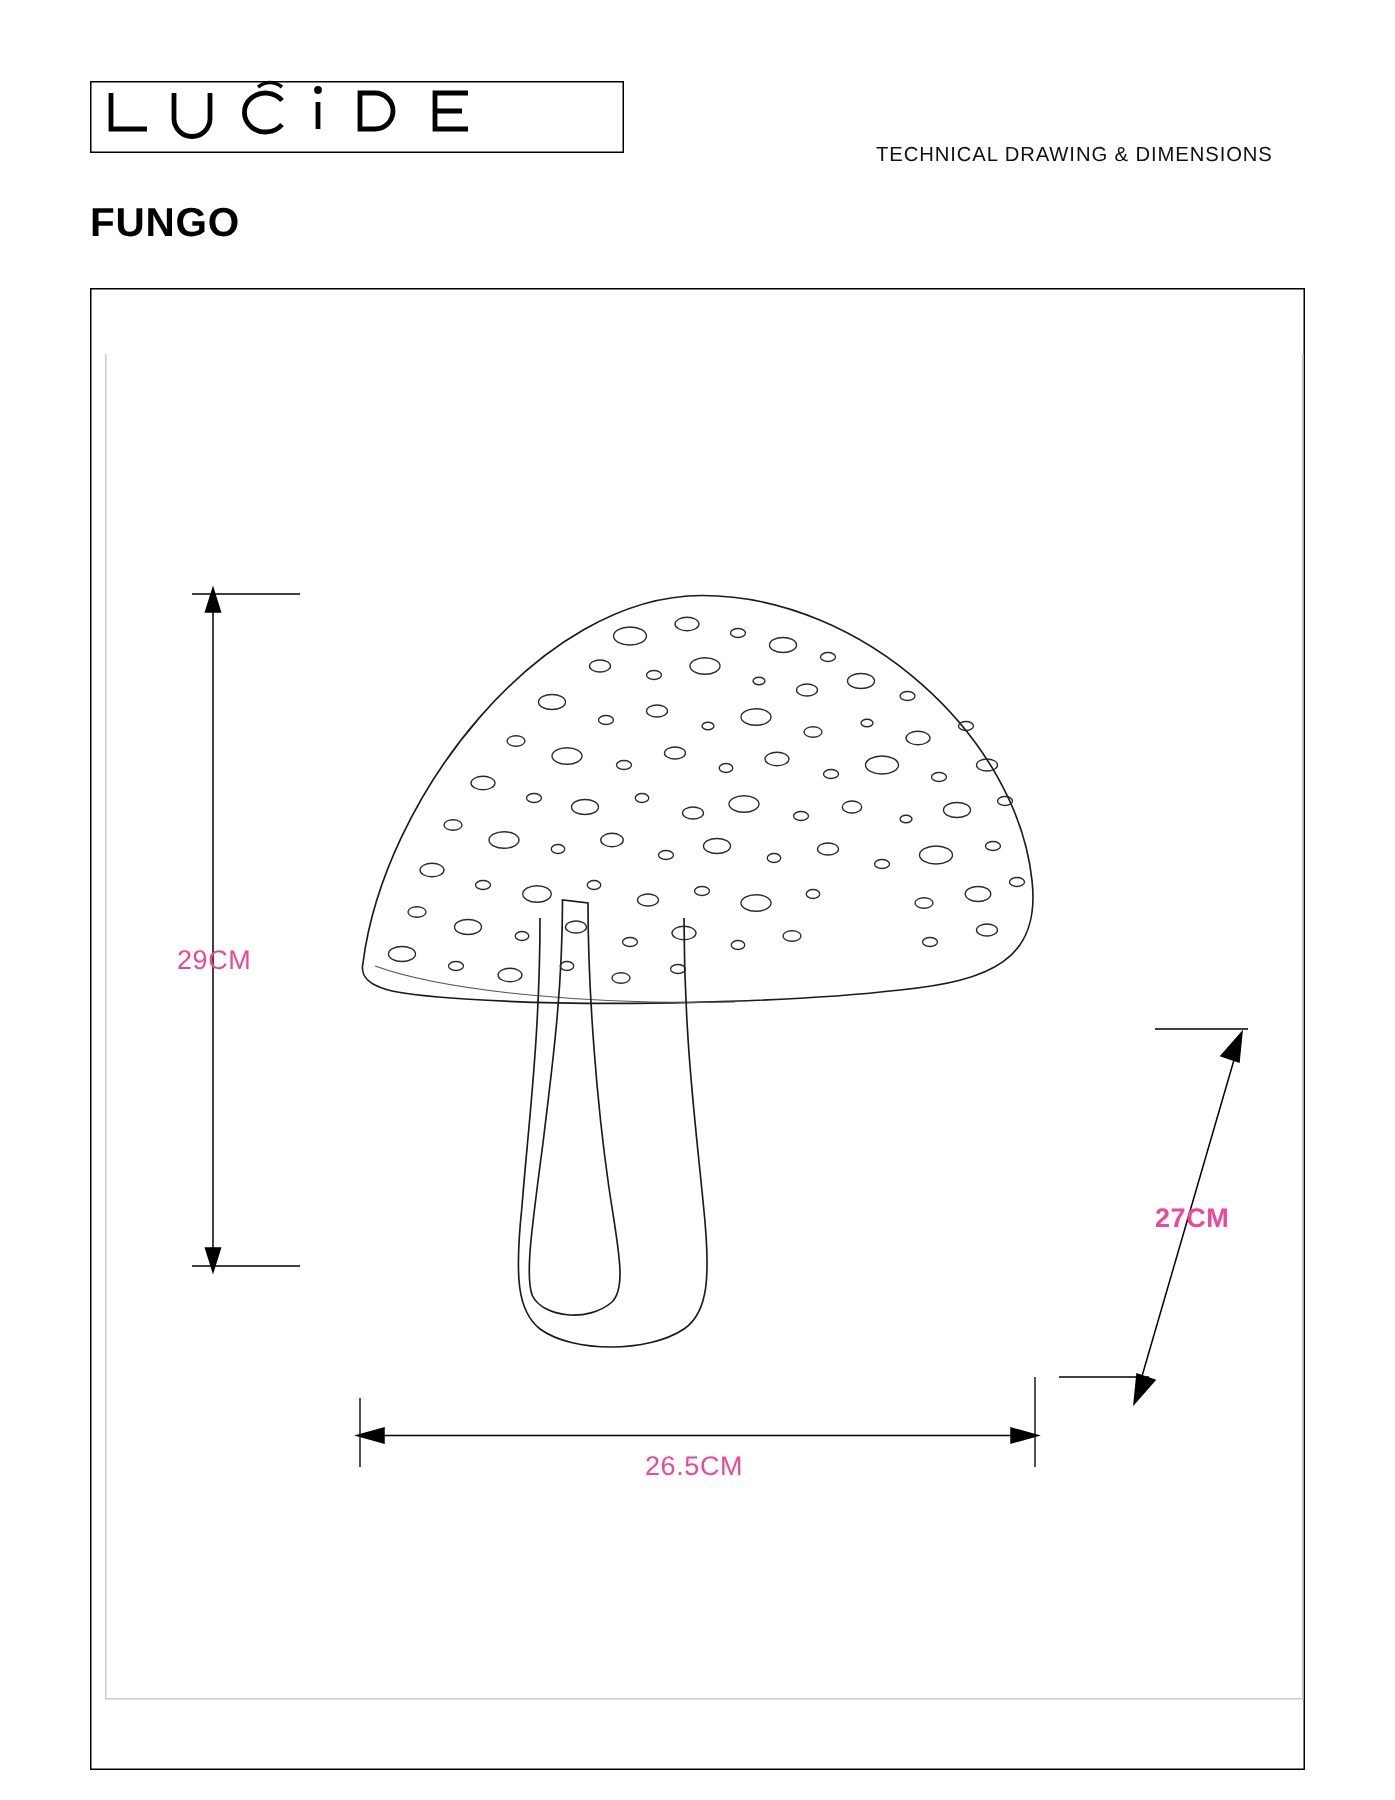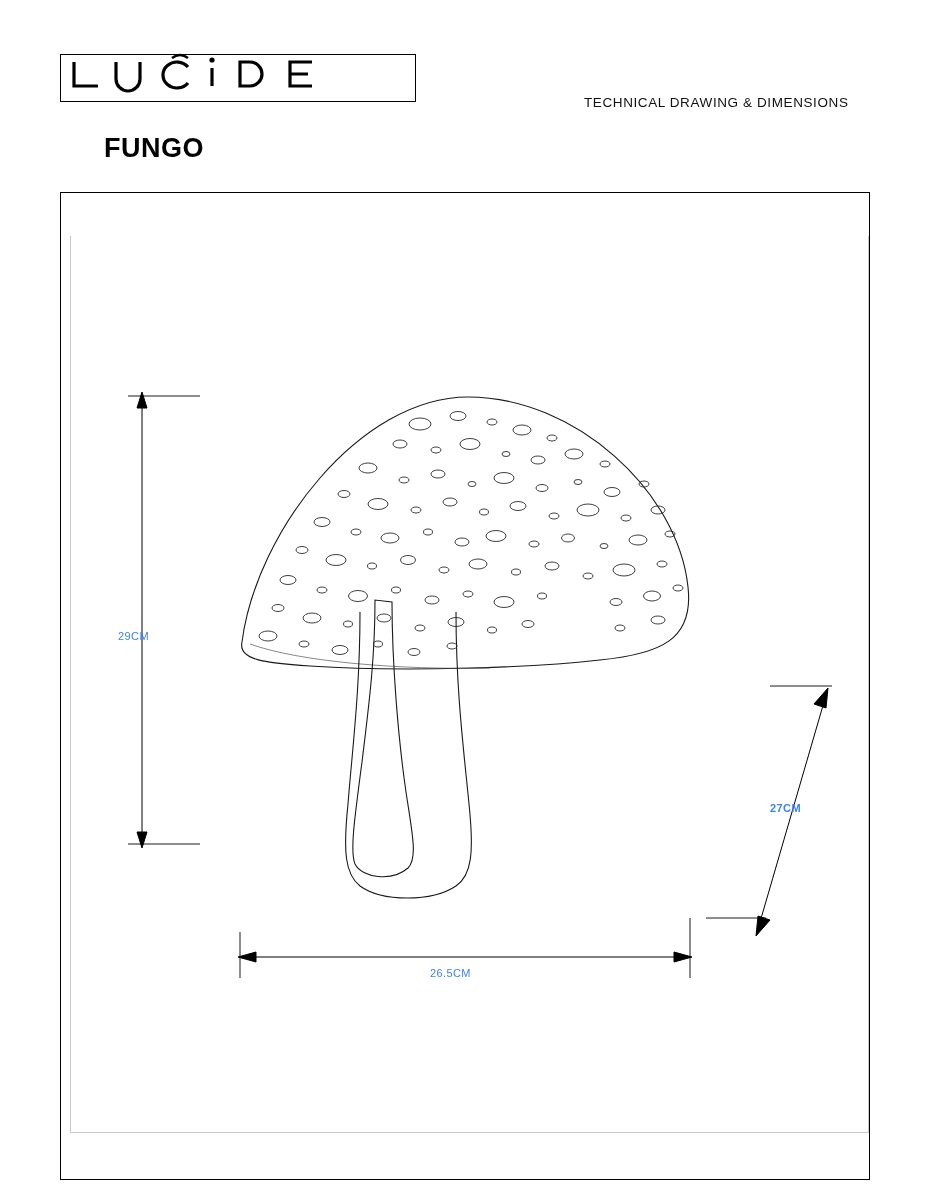--- a/index.html
+++ b/index.html
@@ -50,21 +50,20 @@
     margin-top: 40px;
   }
 
   .product-title {
     position: absolute;
     left: 60px;
     top: 133px;
     font-size: 27px;
     font-weight: bold;
     letter-spacing: 0.5px;
-    margin-left: 44px;
   }
   .meta {
     position: absolute;
     left: 452px;
     top: 134px;
     font-size: 12.5px;
     line-height: 19px;
   }
   .meta .lbl { font-weight: bold; }
   .meta .val { letter-spacing: 0.6px; }
@@ -108,23 +107,23 @@
   .drawing {
     position: absolute;
     left: 60px;
     top: 192px;
     width: 810px;
     height: 988px;
   }
 
   .dim-label {
     position: absolute;
-    font-size: 11px;
+    font-size: 18px;
     letter-spacing: 0.4px;
-    color: #3b82f6;
+    color: #ec4899;
     white-space: nowrap;
   }
   #label-height { left: 118px; top: 630px; }
   #label-width  { left: 430px; top: 967px; }
   #label-depth  { left: 770px; top: 802px; font-weight: bold; }
 </style>
 </head>
 <body>
 
 <div class="page">

